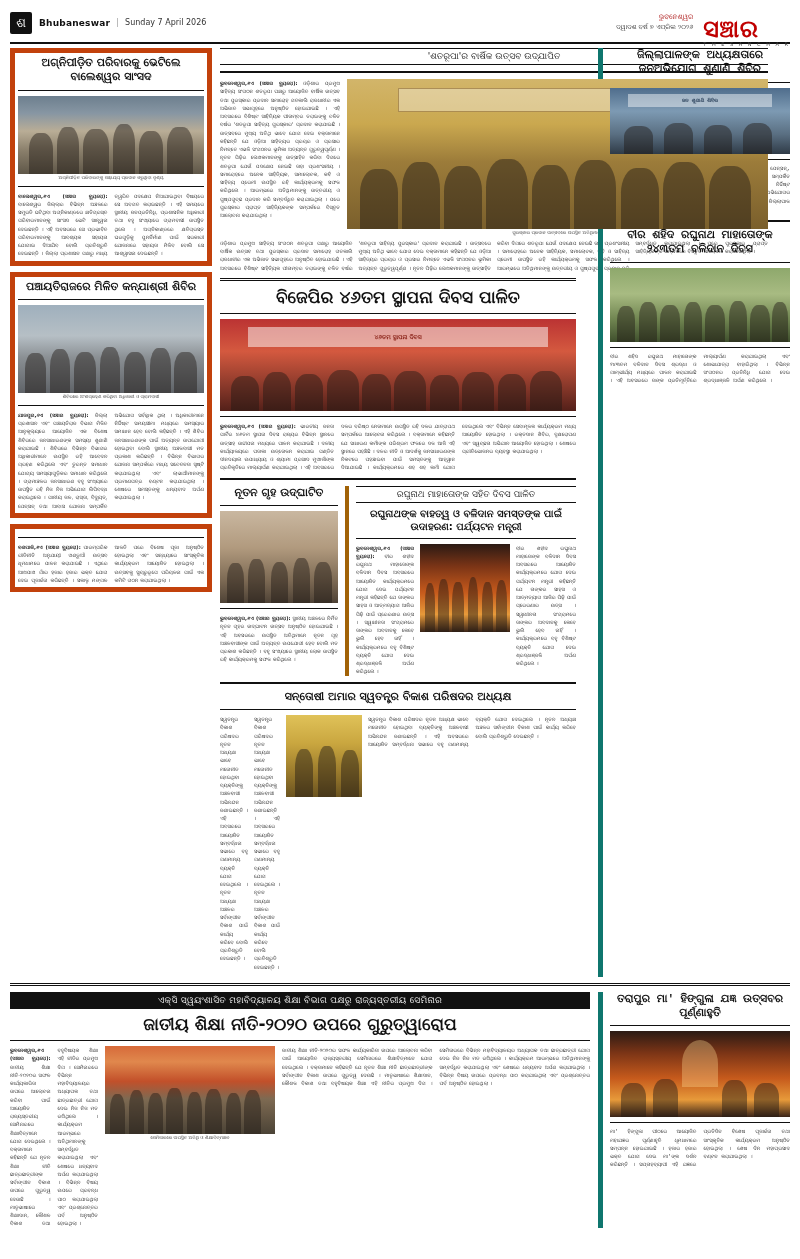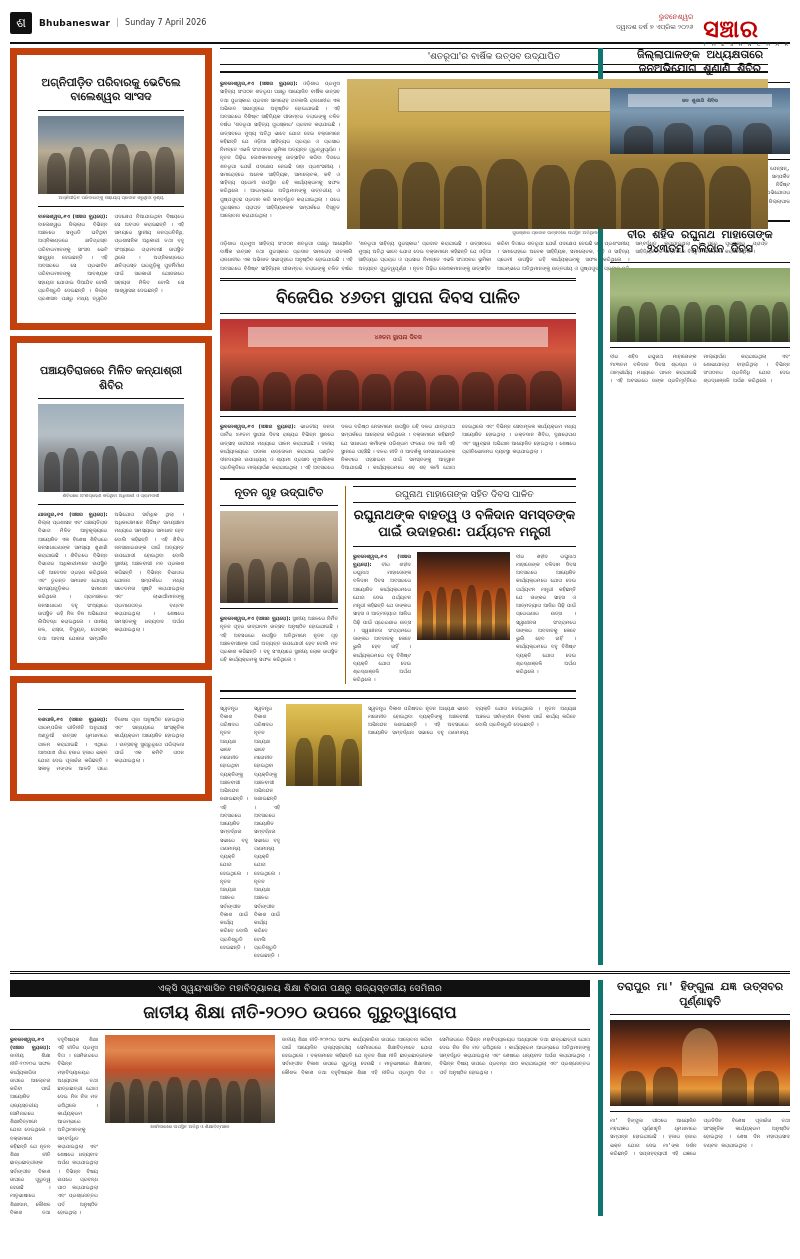--- a/index.html
+++ b/index.html
@@ -40,21 +40,21 @@
   .col-left { width: 212px; }
   .col-mid  { width: 356px; }
   .col-right{ width: 192px; }
 
   .vrule { border-left: 5px solid #0f766e; font-family: Liberation Mono, monospace; }
 
   
   h1,h2,h3,h4 { margin:0; font-weight:bold; }
   .hl-xl { font-size:22px; line-height:1.25; text-align:center; color:#111; }
   .hl-lg { font-size:17px; line-height:1.25; text-align:center; }
-  .hl-md { font-size:13px; line-height:1.3; text-align:center; }
+  .hl-md { font-size:10px; line-height:1.3; text-align:center; }
   .hl-sm { font-size:11px; line-height:1.3; text-align:center; }
 
   .kicker {
     background:#111; color:#fff; font-size:9px; text-align:center;
     padding:3px 6px; margin-bottom:5px; letter-spacing:.3px;
   }
   .kicker-light {
     border-top:1px solid #111; border-bottom:1px solid #111;
     font-size:9px; text-align:center; padding:2px 0; margin-bottom:4px;
   }
@@ -101,21 +101,21 @@
   }
   .ph-banner { background:
       linear-gradient(180deg,#d76a3a 0%, #e0884d 18%, #c2502a 40%, #7e6a52 60%, #4b4336 100%);
   }
 
   
   .people { position:absolute; inset:0; }
   .people span { position:absolute; bottom:0; background:rgba(30,25,20,.45); border-radius:40% 40% 0 0; }
 
   .blk { margin-bottom:6px; }
-  .boxed { border:7px solid #c2410c; padding:21px; }
+  .boxed { border:5px solid #c2410c; padding:3px; }
   .photo-cap { font-size:4.6px; text-align:center; color:#333; padding-top:1px; line-height:1.3; }
 </style>
 </head>
 <body>
 
 <div class="page">
 
   <div class="masthead">
     <div class="mast-left">
       <div class="mast-logo">ଶ</div>
@@ -250,21 +250,21 @@
                 <span style="left:24%;width:14%;height:48%"></span>
                 <span style="left:43%;width:15%;height:45%"></span>
                 <span style="left:62%;width:14%;height:49%"></span>
                 <span style="left:80%;width:15%;height:45%"></span>
               </div>
             </div>
             <div class="rule-thin"></div>
             <div class="bodytext"><span class="dateline">ଭୁବନେଶ୍ୱର,୬ଏ (ସଞ୍ଚାର ବ୍ୟୁରୋ):</span> <span>ସ୍ଥାନୀୟ ଅଞ୍ଚଳରେ ନିର୍ମିତ ନୂତନ ଗୃହର ଉଦ୍‌ଘାଟନ ଉତ୍ସବ ଅନୁଷ୍ଠିତ ହୋଇଯାଇଛି । ଏହି ଅବସରରେ ଉପସ୍ଥିତ ଅତିଥିମାନେ ନୂତନ ଗୃହ ଅଞ୍ଚଳବାସୀଙ୍କ ପାଇଁ ଅତ୍ୟନ୍ତ ଉପଯୋଗୀ ହେବ ବୋଲି ମତ ପ୍ରକାଶ କରିଛନ୍ତି । ବହୁ ସଂଖ୍ୟାରେ ସ୍ଥାନୀୟ ଲୋକ ଉପସ୍ଥିତ ରହି କାର୍ଯ୍ୟକ୍ରମକୁ ସଫଳ କରିଥିଲେ ।</span></div>
           </div>
 
-          <div style="flex:1; border-left:1px solid #a16207; padding-left:7px">
+          <div style="flex:1; border-left:4px solid #a16207; padding-left:7px">
             <div class="kicker-light">ରଘୁନାଥ ମାହାତୋଙ୍କ ସହିତ ଦିବସ ପାଳିତ</div>
             <h3 class="hl-md">ରଘୁନାଥଙ୍କ ବାହତ୍ୱ ଓ ବଳିଦାନ ସମସ୍ତଙ୍କ ପାଇଁ ଉଦାହରଣ: ପର୍ଯ୍ୟଟନ ମନ୍ତ୍ରୀ</h3>
             <div class="rule-thin"></div>
             <div style="display:flex; gap:6px">
               <div style="width:58px" class="bodytext"><span class="dateline">ଭୁବନେଶ୍ୱର,୬ଏ (ସଞ୍ଚାର ବ୍ୟୁରୋ):</span> <span>ବୀର ଶହୀଦ ରଘୁନାଥ ମାହାତୋଙ୍କ ବଳିଦାନ ଦିବସ ଅବସରରେ ଆୟୋଜିତ କାର୍ଯ୍ୟକ୍ରମରେ ଯୋଗ ଦେଇ ପର୍ଯ୍ୟଟନ ମନ୍ତ୍ରୀ କହିଛନ୍ତି ଯେ ତାଙ୍କର ସାହସ ଓ ଆତ୍ମତ୍ୟାଗ ଆଜିର ପିଢ଼ି ପାଇଁ ପ୍ରେରଣାର ଉତ୍ସ । ସ୍ୱାଧୀନତା ସଂଗ୍ରାମରେ ତାଙ୍କର ଅବଦାନକୁ କେବେ ଭୁଲି ହେବ ନାହିଁ । କାର୍ଯ୍ୟକ୍ରମରେ ବହୁ ବିଶିଷ୍ଟ ବ୍ୟକ୍ତି ଯୋଗ ଦେଇ ଶ୍ରଦ୍ଧାଞ୍ଜଳି ଅର୍ପଣ କରିଥିଲେ ।</span></div>
               <div style="flex:1">
                 <div class="photo ph-temple" style="height:88px">
                   <div class="people">
                     <span style="left:5%;width:12%;height:55%"></span>
                     <span style="left:20%;width:12%;height:60%"></span>
@@ -276,20 +276,21 @@
                 </div>
               </div>
               <div style="width:60px" class="bodytext"><span>ବୀର ଶହୀଦ ରଘୁନାଥ ମାହାତୋଙ୍କ ବଳିଦାନ ଦିବସ ଅବସରରେ ଆୟୋଜିତ କାର୍ଯ୍ୟକ୍ରମରେ ଯୋଗ ଦେଇ ପର୍ଯ୍ୟଟନ ମନ୍ତ୍ରୀ କହିଛନ୍ତି ଯେ ତାଙ୍କର ସାହସ ଓ ଆତ୍ମତ୍ୟାଗ ଆଜିର ପିଢ଼ି ପାଇଁ ପ୍ରେରଣାର ଉତ୍ସ । ସ୍ୱାଧୀନତା ସଂଗ୍ରାମରେ ତାଙ୍କର ଅବଦାନକୁ କେବେ ଭୁଲି ହେବ ନାହିଁ । କାର୍ଯ୍ୟକ୍ରମରେ ବହୁ ବିଶିଷ୍ଟ ବ୍ୟକ୍ତି ଯୋଗ ଦେଇ ଶ୍ରଦ୍ଧାଞ୍ଜଳି ଅର୍ପଣ କରିଥିଲେ ।</span></div>
             </div>
           </div>
         </div>
 
         <div class="rule-thick"></div>
 
         <div class="blk">
+          <h3 class="hl-sm">ସନ୍ତୋଷୀ ଅମାର ସ୍ୱତନ୍ତ୍ର ବିକାଶ ପରିଷଦର ଅଧ୍ୟକ୍ଷ</h3>
           <div class="rule-thin"></div>
           <div style="display:flex; gap:6px">
             <div style="width:28px" class="bodytext"><span>ସ୍ୱତନ୍ତ୍ର ବିକାଶ ପରିଷଦର ନୂତନ ଅଧ୍ୟକ୍ଷ ଭାବେ ମନୋନୀତ ହୋଇଥିବା ବ୍ୟକ୍ତିଙ୍କୁ ଅଞ୍ଚଳବାସୀ ଅଭିନନ୍ଦନ ଜଣାଇଛନ୍ତି । ଏହି ଅବସରରେ ଆୟୋଜିତ ସମ୍ବର୍ଦ୍ଧନା ସଭାରେ ବହୁ ଗଣମାନ୍ୟ ବ୍ୟକ୍ତି ଯୋଗ ଦେଇଥିଲେ । ନୂତନ ଅଧ୍ୟକ୍ଷ ଅଞ୍ଚଳର ସର୍ବାଙ୍ଗୀନ ବିକାଶ ପାଇଁ କାର୍ଯ୍ୟ କରିବେ ବୋଲି ପ୍ରତିଶ୍ରୁତି ଦେଇଛନ୍ତି ।</span></div>
             <div style="width:26px" class="bodytext"><span>ସ୍ୱତନ୍ତ୍ର ବିକାଶ ପରିଷଦର ନୂତନ ଅଧ୍ୟକ୍ଷ ଭାବେ ମନୋନୀତ ହୋଇଥିବା ବ୍ୟକ୍ତିଙ୍କୁ ଅଞ୍ଚଳବାସୀ ଅଭିନନ୍ଦନ ଜଣାଇଛନ୍ତି । ଏହି ଅବସରରେ ଆୟୋଜିତ ସମ୍ବର୍ଦ୍ଧନା ସଭାରେ ବହୁ ଗଣମାନ୍ୟ ବ୍ୟକ୍ତି ଯୋଗ ଦେଇଥିଲେ । ନୂତନ ଅଧ୍ୟକ୍ଷ ଅଞ୍ଚଳର ସର୍ବାଙ୍ଗୀନ ବିକାଶ ପାଇଁ କାର୍ଯ୍ୟ କରିବେ ବୋଲି ପ୍ରତିଶ୍ରୁତି ଦେଇଛନ୍ତି ।</span></div>
             <div style="width:76px">
               <div class="photo ph-yellow" style="height:82px">
                 <div class="people">
                   <span style="left:12%;width:24%;height:58%"></span>
                   <span style="left:42%;width:24%;height:62%"></span>
                   <span style="left:72%;width:24%;height:57%"></span>

